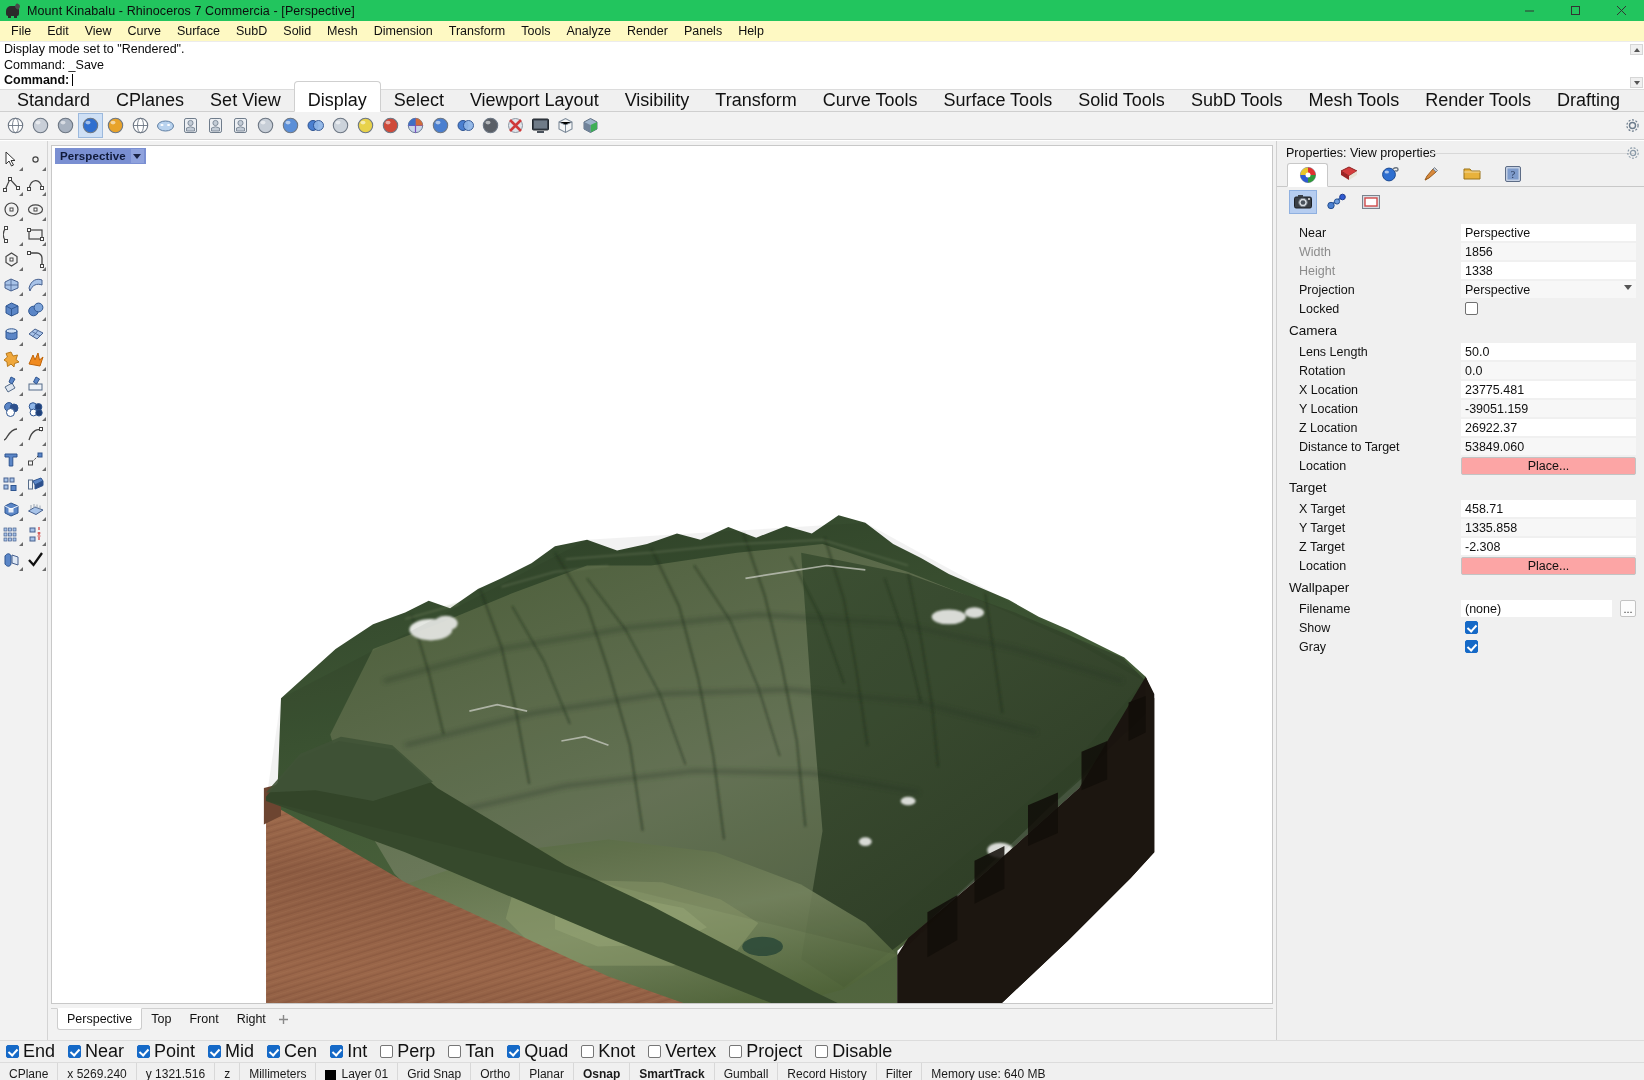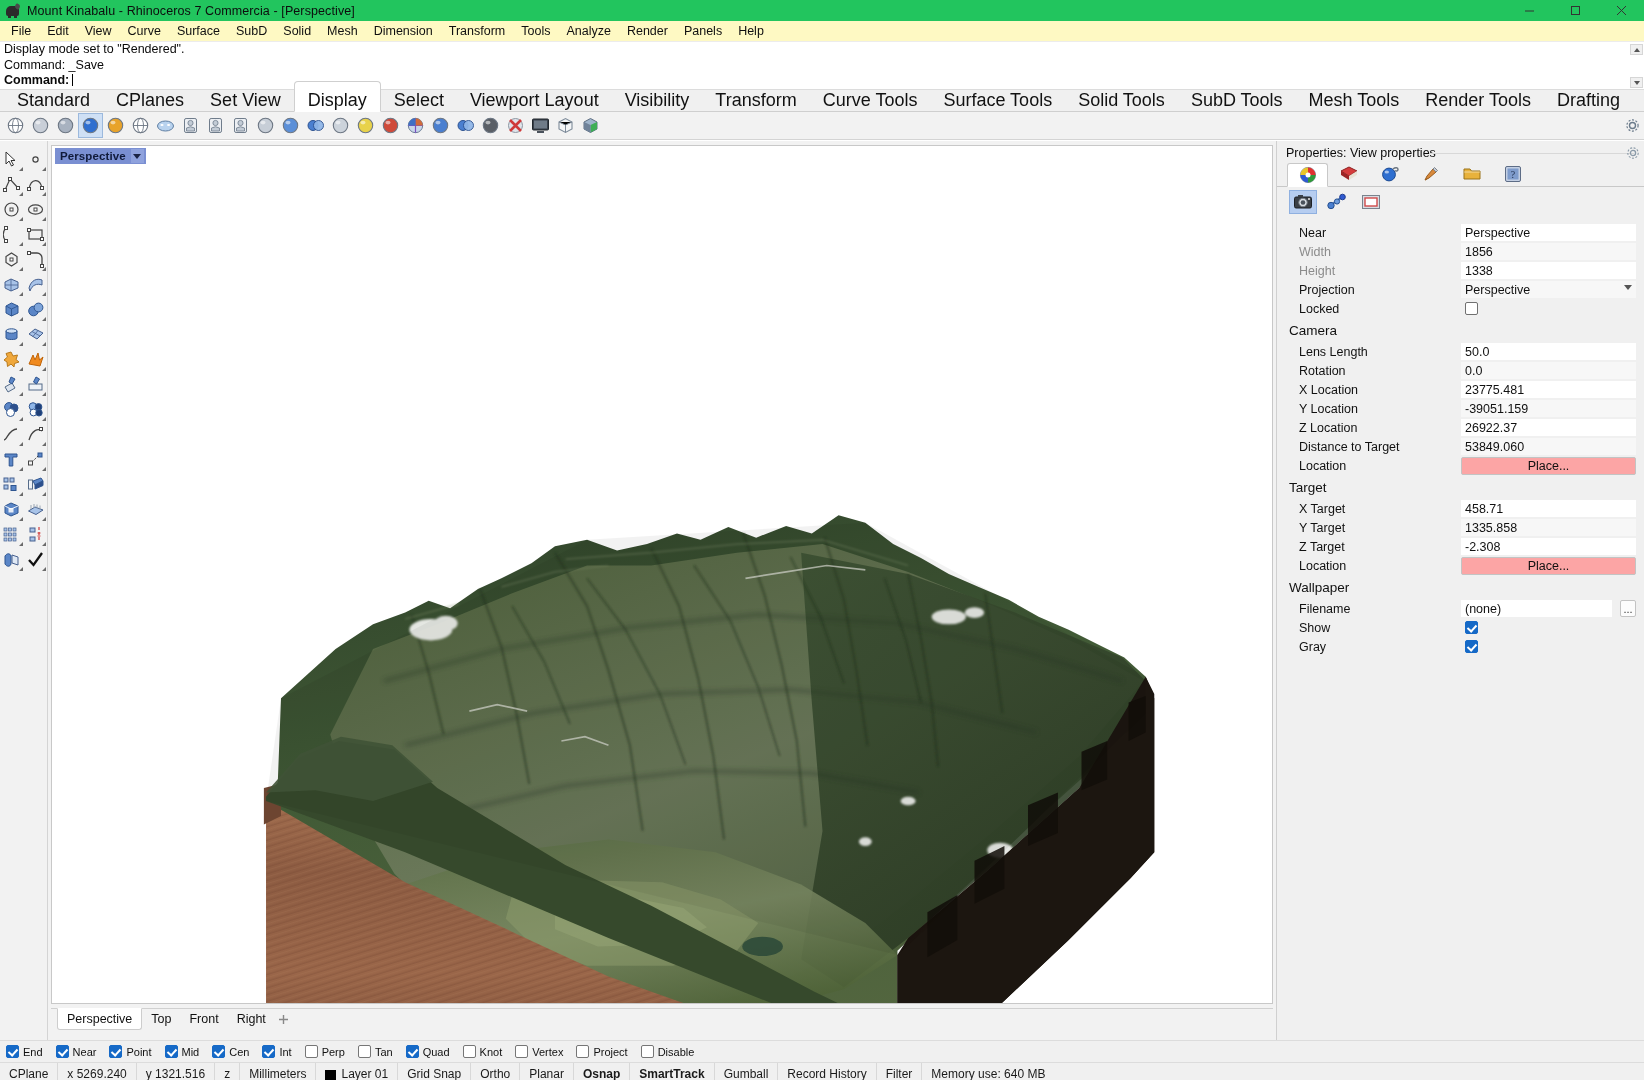--- a/index.html
+++ b/index.html
@@ -274,21 +274,21 @@
   .osnap-item { display:flex; align-items:center; margin-right: 13px; }
   .osnap-item .obox {
     width:13px;height:13px;border:1px solid #767676;background:#fff;border-radius:2px;
     position:relative; margin-right:4px;
   }
   .osnap-item .obox.on { background:#1569c7; border-color:#1569c7; }
   .osnap-item .obox.on::after {
     content:""; position:absolute; left:3px; top:1px; width:4px; height:7px;
     border:solid #fff; border-width: 0 2px 2px 0; transform: rotate(42deg);
   }
-  .osnap-item .olbl { font-size:11px; color:#111; }
+  .osnap-item .olbl { font-size:18px; color:#111; }
 
   
   #statusbar {
     position:absolute; left:0; right:0; bottom:0; height:18px;
     background:#f0f0f0; display:flex; align-items:center;
     border-top:1px solid #dcdcdc; font-size:12px; color:#1a1a1a;
   }
   .sb-cell {
     padding: 0 9px; height:18px; display:flex; align-items:flex-end;
     border-right:1px solid #d8d8d8; white-space:nowrap;

